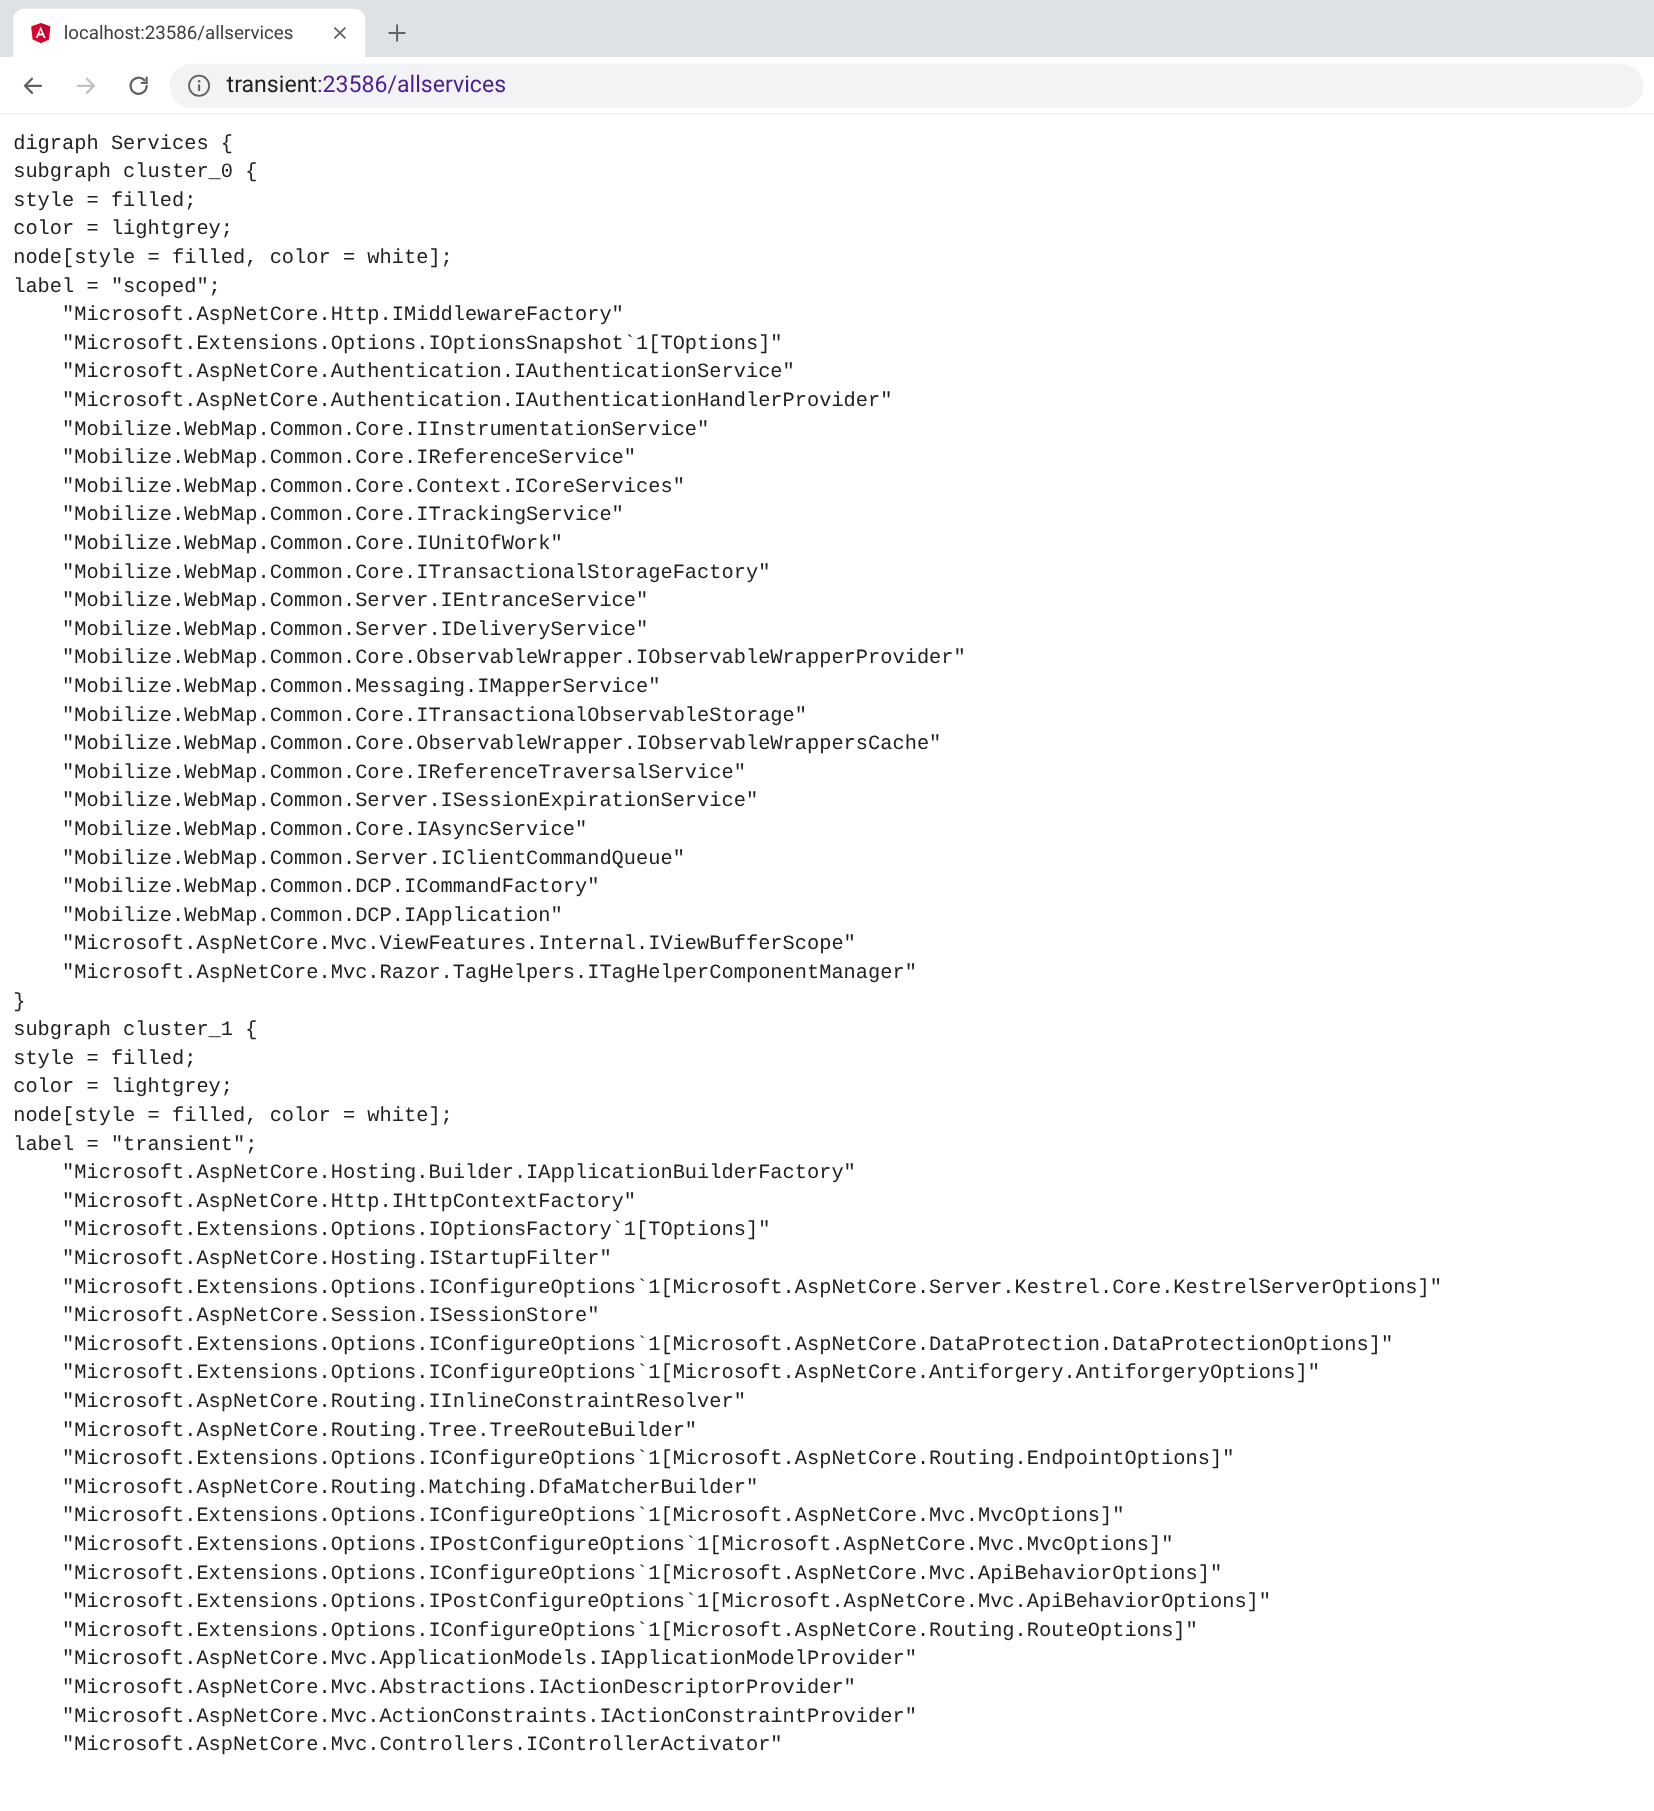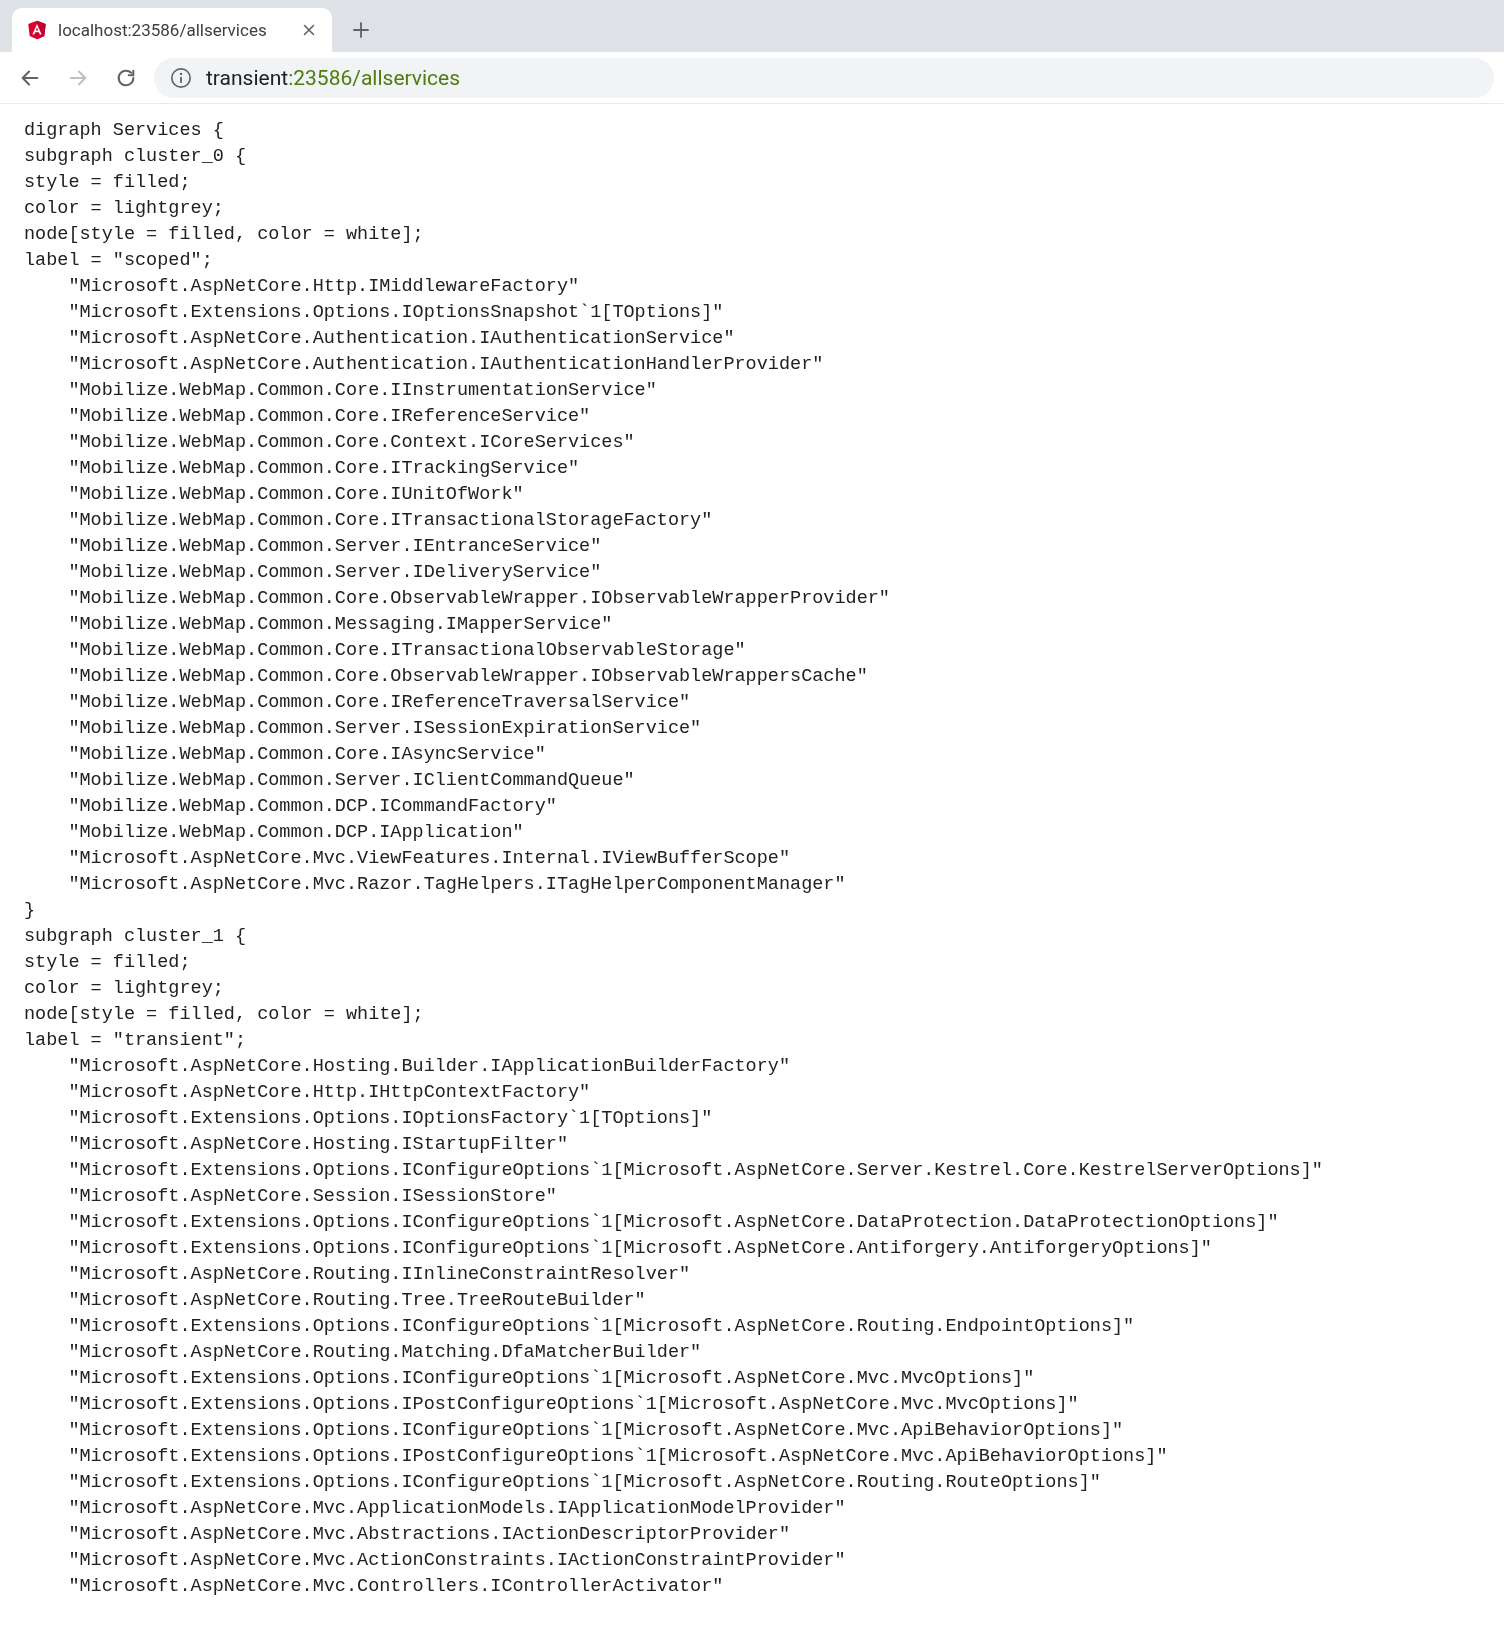--- a/index.html
+++ b/index.html
@@ -101,30 +101,29 @@
       font-size: 21px;
       color: #202124;
     }
     .omnibox .info-icon {
       width: 22px;
       height: 22px;
       color: #5f6368;
       flex-shrink: 0;
     }
     .omnibox .url-host { color: #202124; }
-    .omnibox .url-path { color: #4d7c0f; }
+    .omnibox .url-path { color: #4c1d95; }
     .content {
       padding: 14px 12px;
       font-family: Consolas, "Courier New", monospace;
       font-size: 18.5px;
       line-height: 26px;
       color: #202124;
       white-space: pre;
       overflow: hidden;
-      margin-left: 12px;
     }
   </style>
 </head>
 <body>
 
 <div class="tab-strip">
   <div class="tab">
     <span class="favicon">
       <svg viewBox="0 0 24 24">
           <path fill="#dd0031" d="M12 2L2.5 5.5l1.5 13L12 22l8-3.5 1.5-13z"></path>

